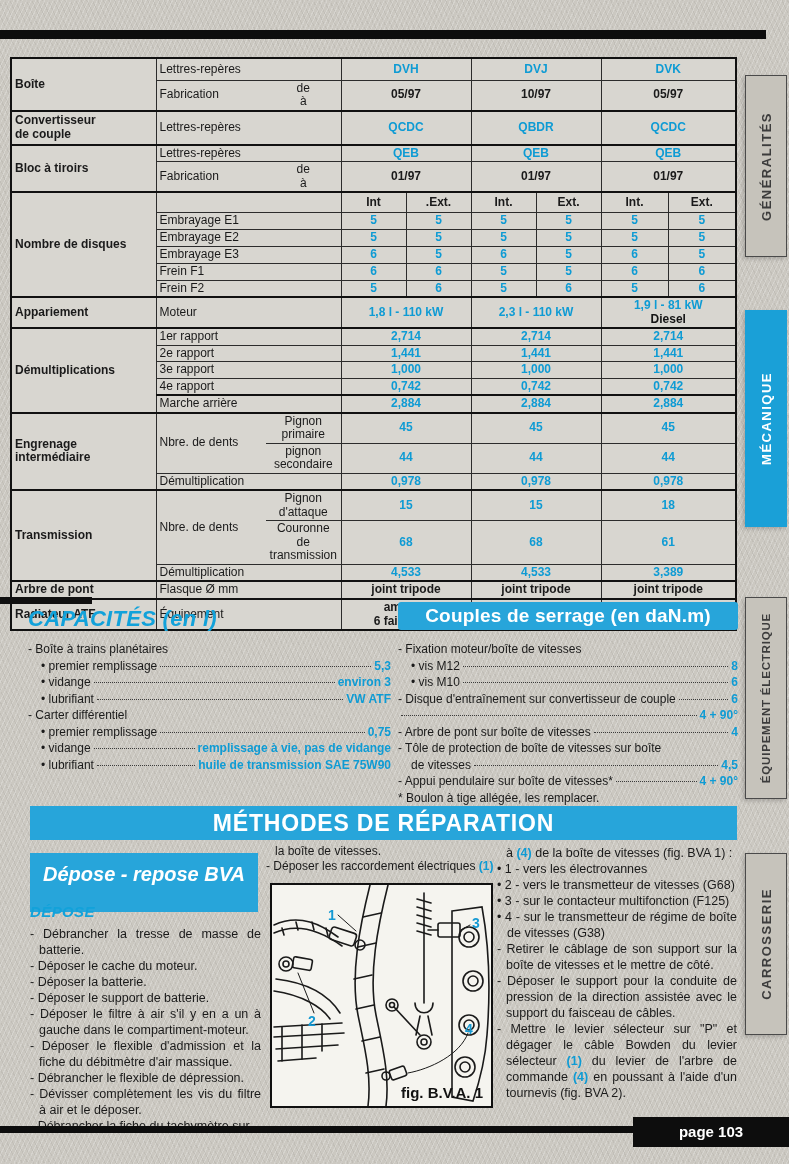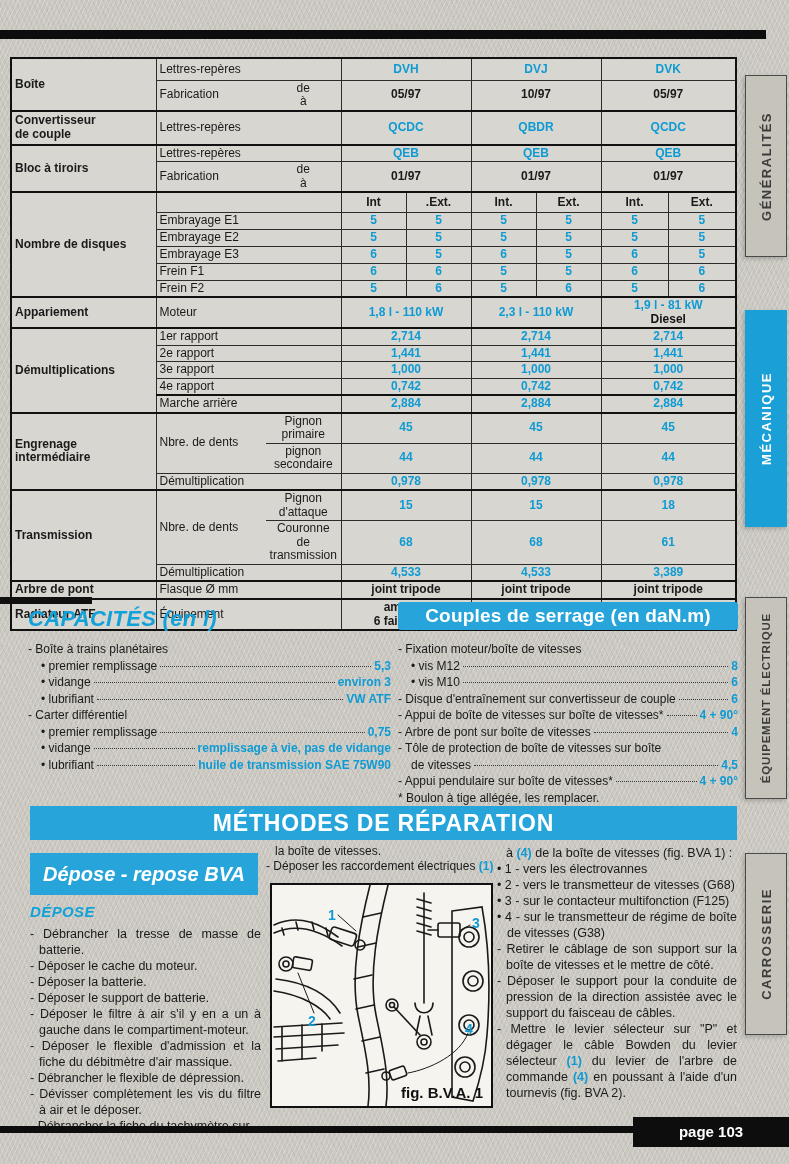--- a/index.html
+++ b/index.html
@@ -51,21 +51,21 @@
   
   .capacites{position:absolute;left:28px;top:606px;width:363px;}
   .cap-title{color:#12a2da;font-weight:bold;font-style:italic;font-size:22px;margin-bottom:9px;letter-spacing:.3px;}
   
   .couples{position:absolute;left:398px;top:602px;width:340px;}
   .couples-bar{background:#27a5da;color:#fff;font-weight:bold;font-size:19px;text-align:center;
     height:28px;line-height:28px;border-radius:3px;margin-bottom:11px;letter-spacing:.2px;}
   
   .methodes-bar{position:absolute;left:30px;top:806px;width:707px;height:34px;background:#27a5da;
     color:#fff;font-weight:bold;font-size:23px;text-align:center;line-height:34px;letter-spacing:.8px;}
-  .depose-box{position:absolute;left:30px;top:853px;width:228px;height:42px;background:#27a5da;
+  .depose-box{position:absolute;left:30px;top:853px;width:228px;height:59px;background:#27a5da;
     color:#fff;font-weight:bold;font-style:italic;font-size:20px;text-align:center;line-height:42px;}
   .depose-h{position:absolute;left:30px;top:903px;color:#12a2da;font-weight:bold;font-style:italic;font-size:15px;letter-spacing:.4px;}
   .para{font-size:12.5px;line-height:16px;text-align:justify;}
   .para.dash{padding-left:9px;text-indent:-9px;}
   .para.bullet{padding-left:10px;text-indent:-10px;}
   .para.cont{padding-left:9px;}
   .col1{position:absolute;left:30px;top:926px;width:231px;}
   .col2{position:absolute;left:497px;top:845px;width:240px;}
   .figure-intro{position:absolute;left:266px;top:844px;width:230px;}
   .figure-intro .para{font-size:12px;line-height:15px;text-align:left;}
@@ -369,21 +369,20 @@
           <span class="llab">• vis M10</span>
           <span class="leader"></span>
           <span class="lval">6</span>
         </div>
         <div class="lrow">
           <span class="llab">- Disque d'entraînement sur convertisseur de couple</span>
           <span class="leader"></span>
           <span class="lval">6</span>
         </div>
         <div class="lrow">
-          <span class="llab">- Appui de boîte de vitesses sur boîte de vitesses*</span>
           <span class="leader"></span>
           <span class="lval">4 + 90°</span>
         </div>
         <div class="lrow">
           <span class="llab">- Arbre de pont sur boîte de vitesses</span>
           <span class="leader"></span>
           <span class="lval">4</span>
         </div>
         <div class="lrow">
           <span class="llab">- Tôle de protection de boîte de vitesses sur boîte</span>

